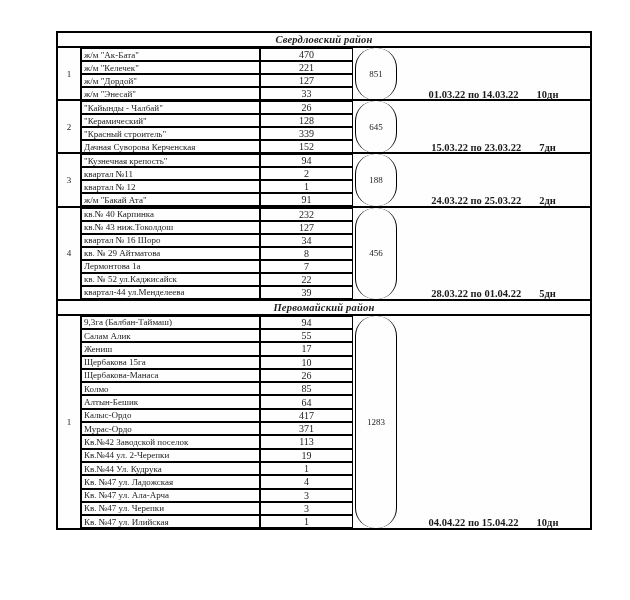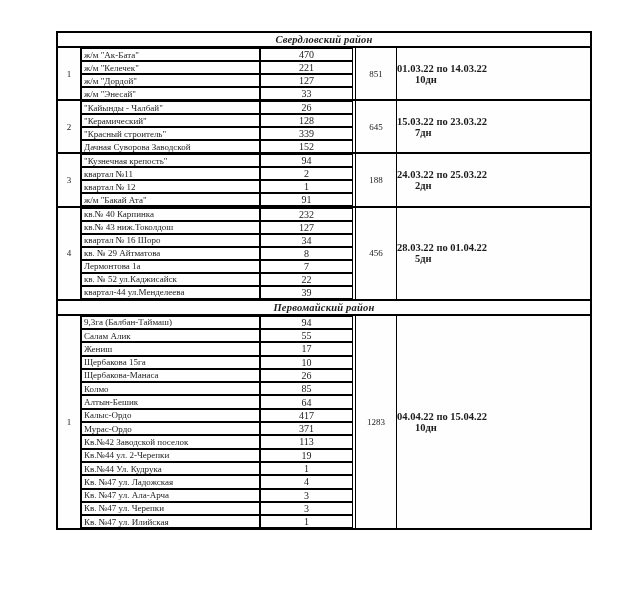--- a/index.html
+++ b/index.html
@@ -62,27 +62,27 @@
     border: 1.1px solid #000;
     display: flex; align-items: center; justify-content: center;
     font-size: 10px;
   }
 
   .cell-total {
     border-left: 1.6px solid #000;
     border-right: 1.6px solid #000;
     display: flex; align-items: center; justify-content: center;
     font-size: 9px;
+    border-radius: 20px;
   }
 
   .cell-date {
-    display: flex; align-items: flex-start; justify-content: center;
+    display: flex; align-items: flex-end; justify-content: center;
     font-weight: bold; font-size: 10.5px;
     white-space: nowrap;
-    flex-direction: column;
   }
   .cell-date .days { margin-left: 18px; }
 </style>
 </head>
 <body>
 
 <div class="canvas">
   <div class="doc-table">
 
     <div class="section-header">Свердловский район</div>
@@ -122,21 +122,21 @@
   </div>
             <div class="sub-row">
     <div class="name-box">"Керамический"</div>
     <div class="value-box">128</div>
   </div>
             <div class="sub-row">
     <div class="name-box">"Красный строитель"</div>
     <div class="value-box">339</div>
   </div>
             <div class="sub-row">
-    <div class="name-box">Дачная Суворова Заводской</div>
+    <div class="name-box">Дачная Суворова Керченская</div>
     <div class="value-box">152</div>
   </div>
           </div>
     <div class="cell-total">645</div>
     <div class="cell-date">
       <span class="period">15.03.22 по 23.03.22</span>
       <span class="days">7дн</span>
     </div>
   </div>
         <div class="group" style="height: 53.2px;">

